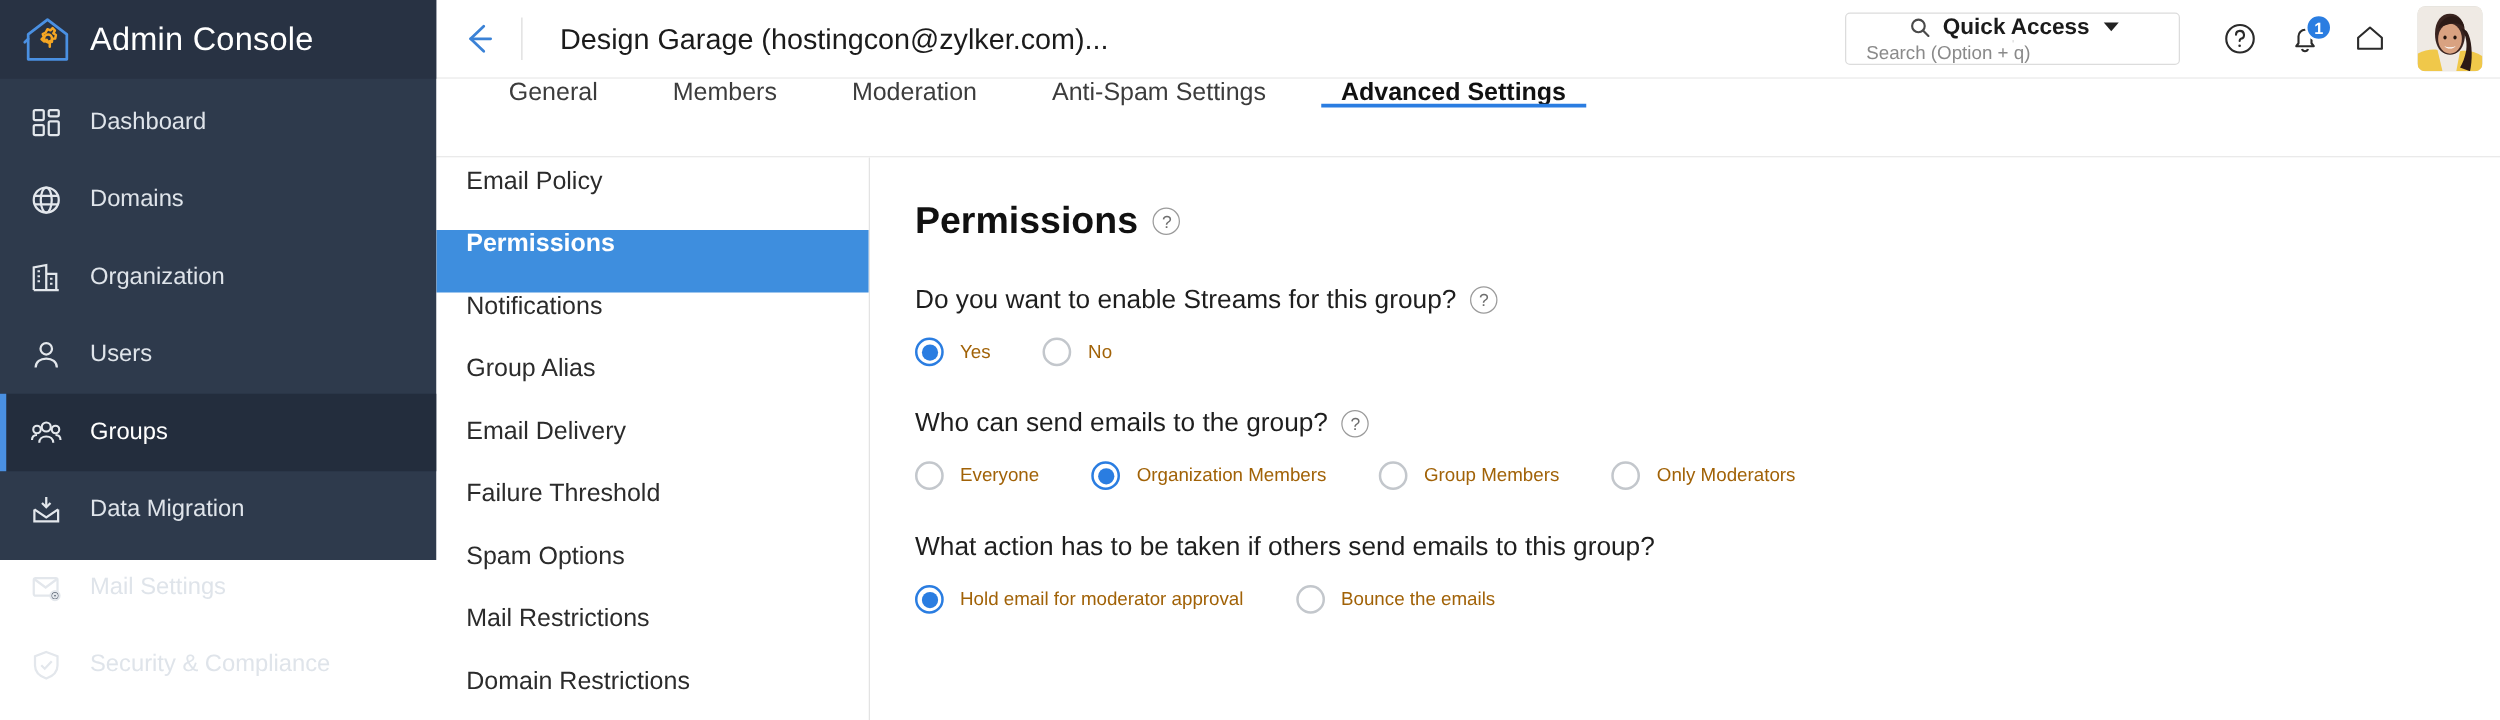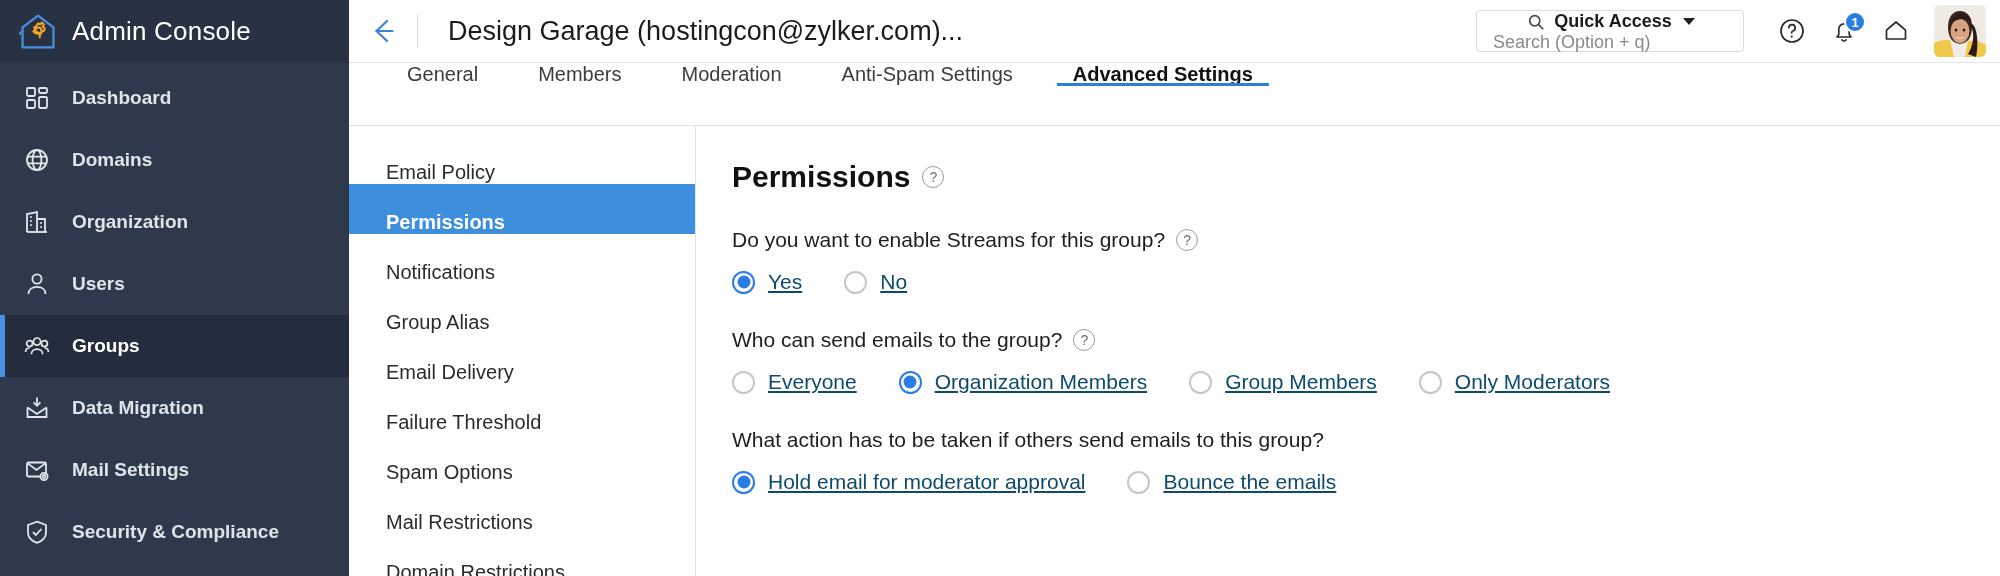--- a/index.html
+++ b/index.html
@@ -6,39 +6,39 @@
   html, body {
     width: 2000px; height: 576px;
     overflow: hidden;
     font-family: "Liberation Sans", sans-serif;
     background: #ffffff;
   }
   .app { display: flex; width: 2000px; height: 576px; }
 
   
   .sidebar {
-    width: 349px; height: 576px;
+    width: 349px; height: 448px;
     background: #2e3a4c;
     flex: 0 0 349px;
     position: relative;
   }
   .brand {
     height: 63px;
     background: #283243;
     display: flex; align-items: center;
     padding-left: 18px;
     gap: 14px;
   }
   .brand-logo { width: 40px; height: 40px; flex: 0 0 40px; display:block; }
   .brand-title {
     color: #ffffff;
     font-size: 26px;
     letter-spacing: .2px;
   }
-  .nav { padding-top: 4px; font-weight: bold; }
+  .nav { padding-top: 4px; }
   .nav-item {
     height: 62px;
     display: flex; align-items: center;
     padding-left: 24px;
     gap: 22px;
     position: relative;
     cursor: pointer;
   }
   .nav-item .ico { width: 26px; height: 26px; flex: 0 0 26px; display: block; color: #e3e7ec; }
   .nav-item .lbl { color: #dfe4ea; font-size: 19px; }
@@ -60,21 +60,21 @@
     background: #fff;
   }
   .back-btn {
     width: 68px; height: 63px;
     display: flex; align-items: center; justify-content: center;
     cursor: pointer;
   }
   .back-btn svg { width: 30px; height: 30px; color: #3b82d6; }
   .topbar-sep { width: 1px; height: 34px; background: #dcdcdc; }
   .page-title {
-    font-size: 27px; color: #1b1b1b;
+    font-size: 23px; color: #1b1b1b;
     padding-left: 30px;
     white-space: nowrap; overflow: hidden;
   }
   .topbar-spacer { flex: 1 1 auto; }
 
   .searchbox {
     display: flex; align-items: center;
     height: 42px;
     border: 1px solid #dcdcdc;
     border-radius: 4px;
@@ -88,21 +88,21 @@
     cursor: pointer; height: 100%;
   }
   .qa svg.mag { width: 18px; height: 18px; color: #4a4a4a; }
   .qa-label { font-size: 18px; color: #1b1b1b; font-weight: 600; white-space: nowrap; }
   .caret { width: 0; height: 0; border-left: 6px solid transparent; border-right: 6px solid transparent; border-top: 7px solid #222; margin-left: 2px;}
   .qa-sep { width: 1px; height: 22px; background: #dcdcdc; }
   .search-input {
     border: 0; outline: 0; height: 100%;
     width: 266px;
     padding: 0 16px;
-    font-size: 18px; color: #444;
+    font-size: 15px; color: #444;
     font-family: "Liberation Sans", sans-serif;
     background: transparent;
   }
   .search-input::placeholder { color: #8a8a8a; }
 
   .icon-btn {
     width: 52px; height: 52px;
     display: flex; align-items: center; justify-content: center;
     position: relative; cursor: pointer;
   }
@@ -151,22 +151,22 @@
   .body { flex: 1 1 auto; display: flex; min-height: 0; }
   .subnav {
     width: 347px; flex: 0 0 347px;
     border-right: 1px solid #e3e3e3;
     background: #fff;
     padding-top: 8px;
     overflow: hidden;
   }
   .subnav-item {
     height: 50px;
-    display: flex; align-items: flex-end;
-    padding-left: 37px;
+    display: flex; align-items: flex-start;
+    padding-left: 24px;
     font-size: 20px; color: #2b2b2b;
     cursor: pointer;
   }
   .subnav-item.active { background: #3e8ede; color: #fff; font-weight: 700; }
 
   .content {
     flex: 1 1 auto; min-width: 0;
     padding: 34px 0 0 36px;
     background: #fff;
   }
@@ -196,21 +196,21 @@
     width: 23px; height: 23px; border-radius: 50%;
     border: 2px solid #c3c7cc; background: #fff;
     flex: 0 0 23px; position: relative;
   }
   .radio.sel .dot { border-color: #2a7de1; }
   .radio.sel .dot::after {
     content: ""; position: absolute; left: 50%; top: 50%;
     width: 13px; height: 13px; border-radius: 50%;
     background: #2a7de1; transform: translate(-50%,-50%);
   }
-  .radio .rlbl { font-size: 21px; color: #0c4a6e; white-space: nowrap; text-decoration: underline; }
+  .radio .rlbl { font-size: 15px; color: #a16207; white-space: nowrap; }
 </style>
 </head>
 <body>
 
 <div class="app">
 
   <aside class="sidebar">
     <div class="brand">
       <span class="brand-logo">
         <svg viewBox="0 0 44 44" fill="none">

